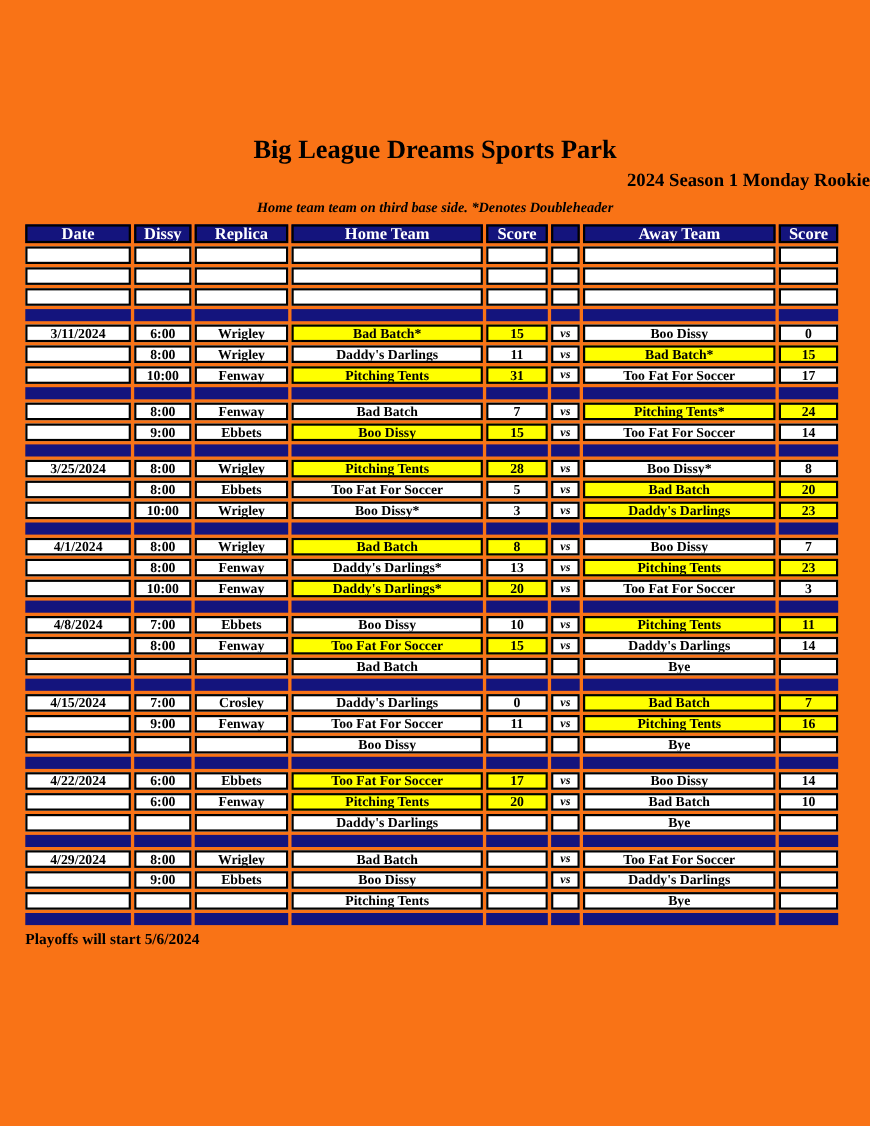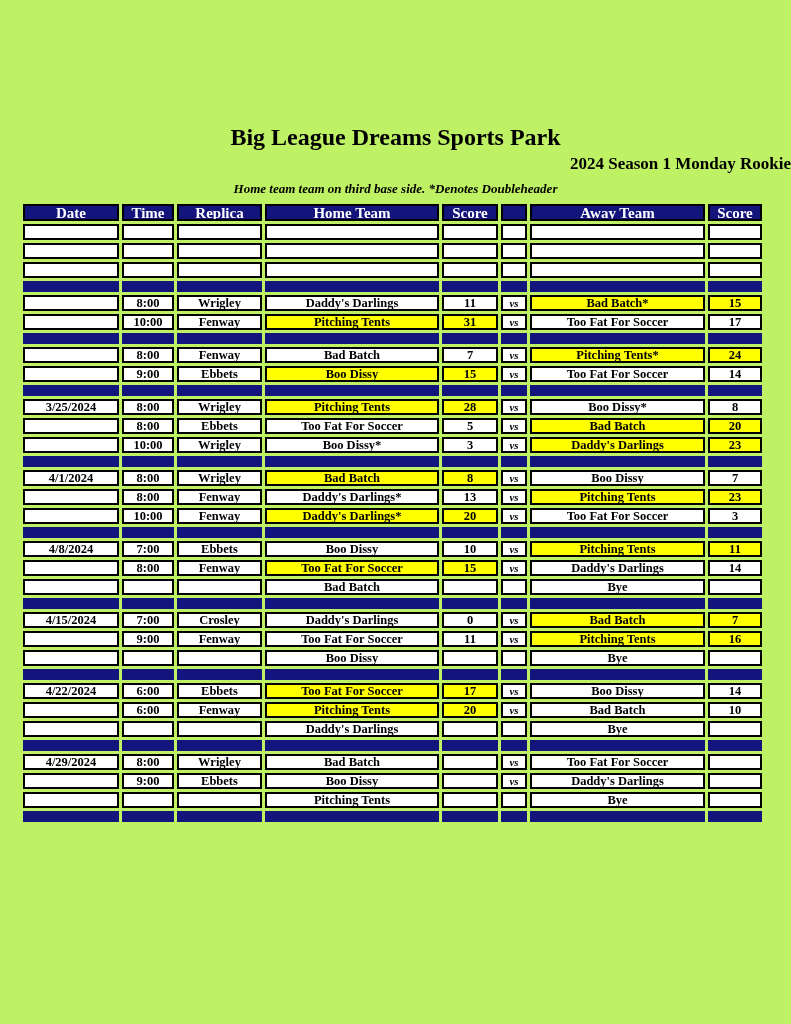--- a/index.html
+++ b/index.html
@@ -5,21 +5,21 @@
   :root{
     --navy:#14147d;
     --yellow:#ffff00;
     --border:#000000;
     --header-text:#ffffff;
   }
   html,body{margin:0;padding:0;background:#ffffff;}
   .sheet{
     position:relative;
     width:791px;height:1024px;
-    background:#bef264;
+    background:#f97316;
     box-sizing:border-box;
     padding-top:124px;
     font-family:"Liberation Serif","DejaVu Serif",serif;
     color:#000;
     overflow:hidden;
   }
   .title{
     margin:0;text-align:center;
     font-size:24px;font-weight:bold;line-height:26px;
   }
@@ -84,21 +84,21 @@
         <col style="width:85px">
       <col style="width:174px">
         <col style="width:56px">
         <col style="width:26px">
       <col style="width:175px">
         <col style="width:54px">
     </colgroup>
     <tbody>
         <tr>
           <td class="hdr">Date</td>
-          <td class="hdr">Time</td>
+          <td class="hdr">Dissy</td>
           <td class="hdr">Replica</td>
           <td class="hdr">Home Team</td>
           <td class="hdr">Score</td>
           <td class="hdr"></td>
           <td class="hdr">Away Team</td>
           <td class="hdr">Score</td>
         </tr>
         <tr>
           <td class="cell"></td>
           <td class="cell"></td>
@@ -133,20 +133,30 @@
           <td class="sep"></td>
           <td class="sep"></td>
           <td class="sep"></td>
           <td class="sep"></td>
           <td class="sep"></td>
           <td class="sep"></td>
           <td class="sep"></td>
           <td class="sep"></td>
         </tr>
         <tr>
+          <td class="cell">3/11/2024</td>
+          <td class="cell">6:00</td>
+          <td class="cell">Wrigley</td>
+          <td class="cell win">Bad Batch*</td>
+          <td class="cell win">15</td>
+          <td class="cell vs">vs</td>
+          <td class="cell">Boo Dissy</td>
+          <td class="cell">0</td>
+        </tr>
+        <tr>
           <td class="cell"></td>
           <td class="cell">8:00</td>
           <td class="cell">Wrigley</td>
           <td class="cell">Daddy's Darlings</td>
           <td class="cell">11</td>
           <td class="cell vs">vs</td>
           <td class="cell win">Bad Batch*</td>
           <td class="cell win">15</td>
         </tr>
         <tr>
@@ -435,13 +445,14 @@
           <td class="sep"></td>
           <td class="sep"></td>
           <td class="sep"></td>
           <td class="sep"></td>
           <td class="sep"></td>
           <td class="sep"></td>
         </tr>
       </tbody>
   </table>
 
+  <div class="footer">Playoffs will start 5/6/2024</div>
 </div>
 
 </body></html>

